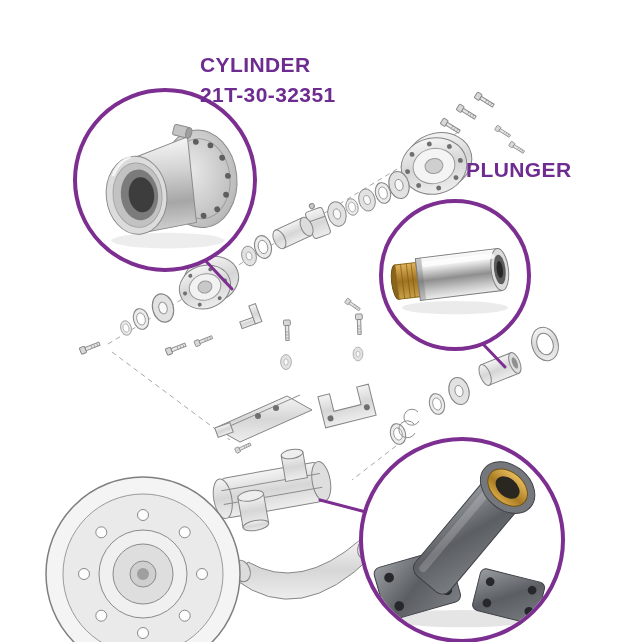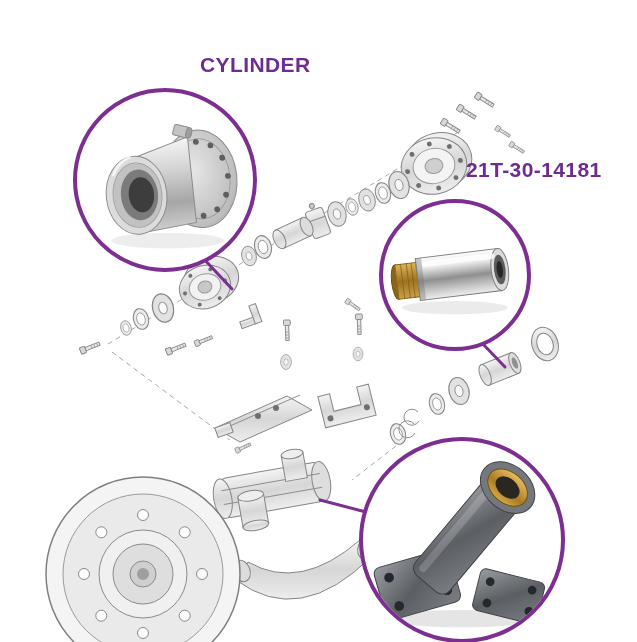--- a/index.html
+++ b/index.html
@@ -353,20 +353,21 @@
       <g transform="rotate(40 149 48)">
         <ellipse cx="149" cy="48" rx="31" ry="23" fill="#74777c" stroke="#3e4045"></ellipse>
         <ellipse cx="149" cy="48" rx="23" ry="16" fill="url(#ykBr)" stroke="#6e5213"></ellipse>
         <ellipse cx="149" cy="48" rx="14" ry="9.5" fill="#2a2620"></ellipse>
       </g>
     </svg>
   </div>
 
   <div class="label label-cylinder">
     <div>CYLINDER</div>
+    <div>21T-30-32351</div>
   </div>
 
   <div class="label label-plunger">
-    <div>21T-30-14181</div>
+    <div>PLUNGER</div>
   </div>
 
 
 </div>
 
 </body></html>

